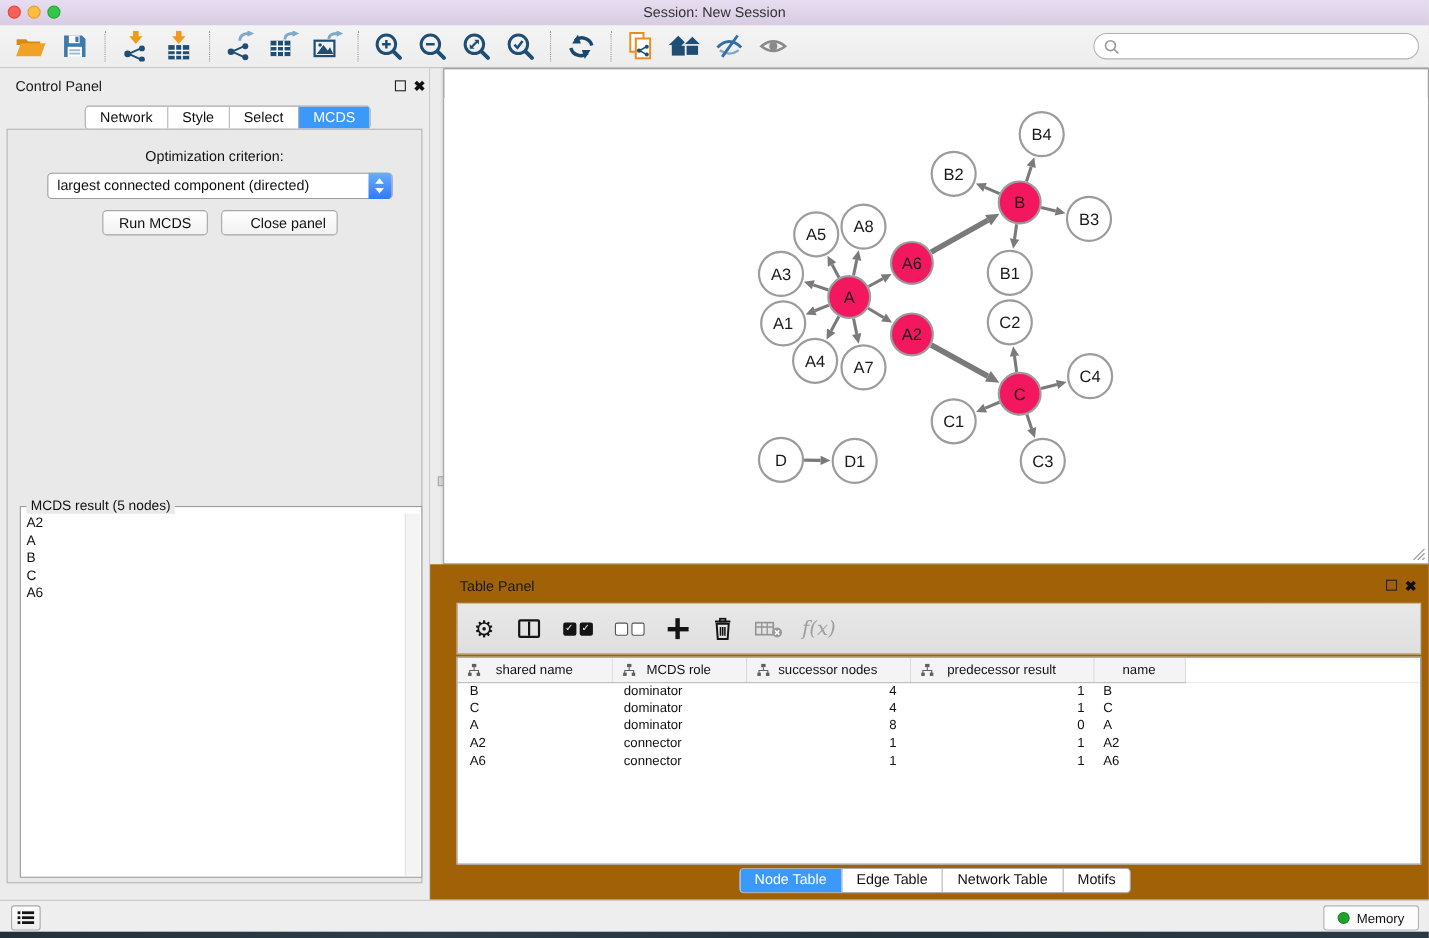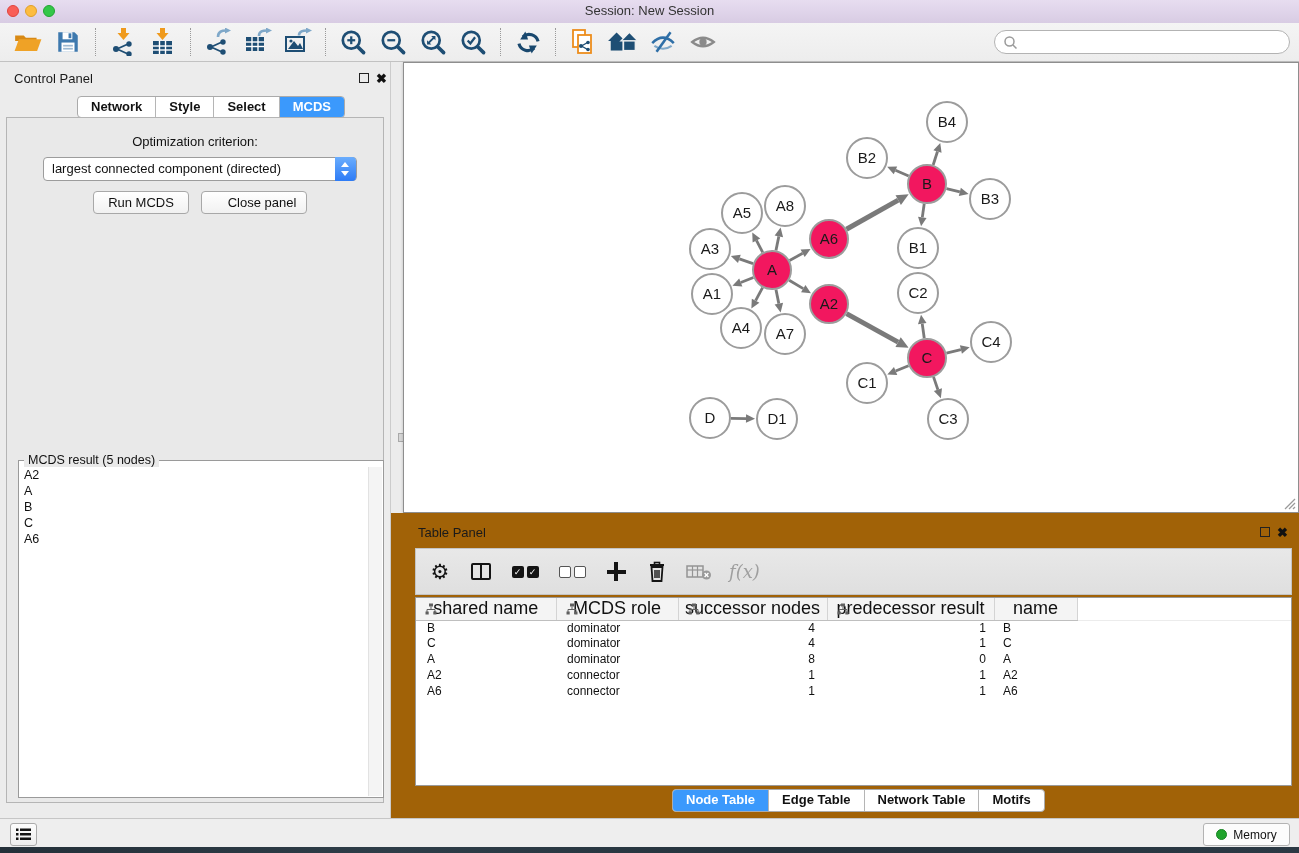--- a/index.html
+++ b/index.html
@@ -30,21 +30,21 @@
   .search-glyph { position:absolute; left:8px; top:4px; }
   
   .control-panel { position:absolute; left:0; top:62px; width:390px; height:756px; background:#ececec; }
   .cp-divider { position:absolute; left:390px; top:62px; width:1px; height:756px; background:#cccccc; }
   .panel-title { font-size:13px; color:#1a1a1a; }
   .cp-title { position:absolute; left:14px; top:9px; }
   .float-ico { position:absolute; width:10px; height:10px; border:1.5px solid #222; }
   .close-ico { position:absolute; font-size:13px; font-weight:bold; color:#111; line-height:13px; }
   .cp-tabs { position:absolute; left:77px; top:34px; height:22px; display:flex;
     border:1px solid #aaa; border-radius:4px; background:#fff; overflow:hidden; }
-  .seg-tab { font-size:13px; line-height:20px; padding:0 13px; color:#111; border-left:1px solid #b5b5b5;font-weight:bold; }
+  .seg-tab { font-size:13px; line-height:20px; padding:0 13px; color:#111; border-left:1px solid #b5b5b5; }
   .seg-tab:first-child { border-left:none; }
   .seg-tab.sel { background:#3b99fc; color:#fff; }
   .cp-content { position:absolute; left:6px; top:55px; width:378px; height:686px;
     background:#e9e9e9; border:1px solid #b5b5b5; }
   .opt-label { position:absolute; left:0; right:0; top:16px; text-align:center; font-size:13px; }
   .criterion { position:absolute; left:36px; top:39px; width:314px; height:24px; background:#fff;
     border:1px solid #9c9c9c; border-radius:4px; font-size:13px; line-height:22px; padding-left:8px; }
   .criterion .stepper { position:absolute; right:0px; top:-1px; width:21px; height:24px;
     background:linear-gradient(#6aadfd,#2d7bf6); border-radius:0 4px 4px 0; }
   .stepper .up, .stepper .dn { position:absolute; left:6px; width:0; height:0;
@@ -86,21 +86,21 @@
     align-items:center; justify-content:center; }
   .chk.on { background:#141414; color:#fff; font-size:9px; font-family:"DejaVu Sans",sans-serif; }
   .chk.off { background:#fff; border:1.5px solid #555; }
   .plus-glyph { position:relative; width:19px; height:19px; }
   .plus-glyph::before { content:""; position:absolute; left:0; top:7.5px; width:19px; height:4.5px; background:#141414; }
   .plus-glyph::after { content:""; position:absolute; left:7.25px; top:0; width:4.5px; height:19px; background:#141414; }
   .fx-glyph { font-family:"DejaVu Serif", serif; font-style:italic; font-size:18px; color:#9f9f9f; }
   .tp-table { position:absolute; left:24px; top:84px; width:877px; height:189px;
     background:#fff; border:1px solid #9a9a9a; overflow:hidden; }
   .tp-table table { border-collapse:collapse; table-layout:fixed; width:100%; font-size:12px; }
-  .tp-table th { height:22px; font-weight:normal; font-size:18px; background:#f4f4f4;
+  .tp-table th { height:22px; font-weight:normal; font-size:12px; background:#f4f4f4;
     border-right:1px solid #d4d4d4; border-bottom:1px solid #bfbfbf; position:relative; padding:0; }
   .tp-table th.filler { background:#fff; border-right:none; border-bottom:1px solid #ececec; }
   .tp-table th .hicon { position:absolute; left:9px; top:5px; }
   .tp-table td { height:15.8px; padding:0; line-height:15.8px; border:none; }
   td.al { text-align:left; padding-left:11px; }
   td.ar { text-align:right; padding-right:12px; }
   td.ar2 { text-align:right; padding-right:8px; }
   td.al2 { text-align:left; padding-left:9px; }
   .bottom-tabs { position:absolute; left:281px; top:276px; height:23px; display:flex;
     border:1px solid #ababab; border-radius:4px; background:#fff; overflow:hidden; }

